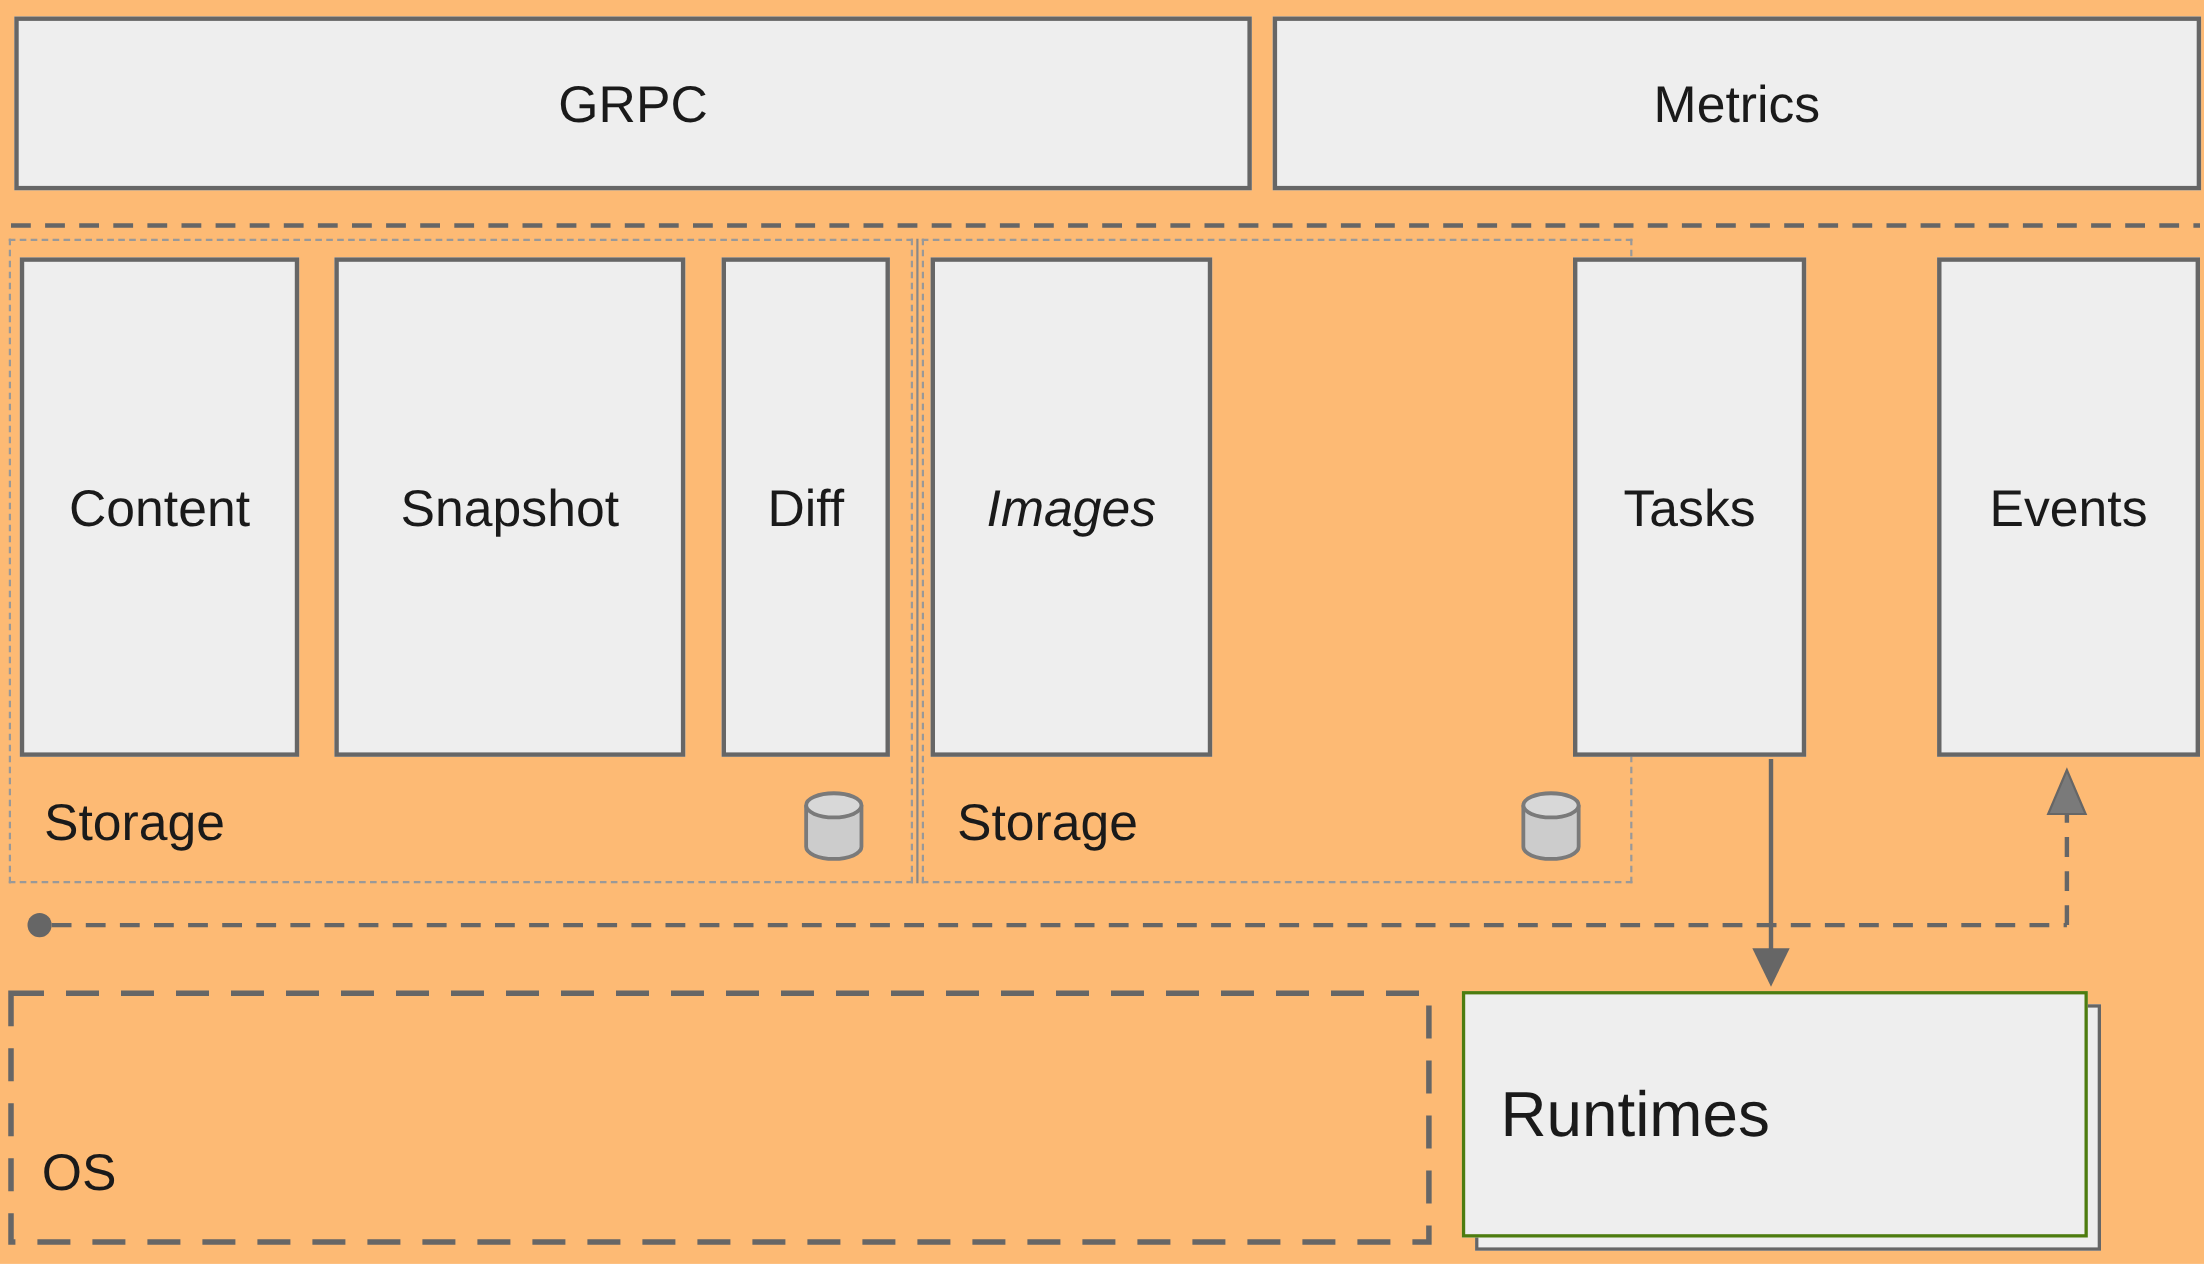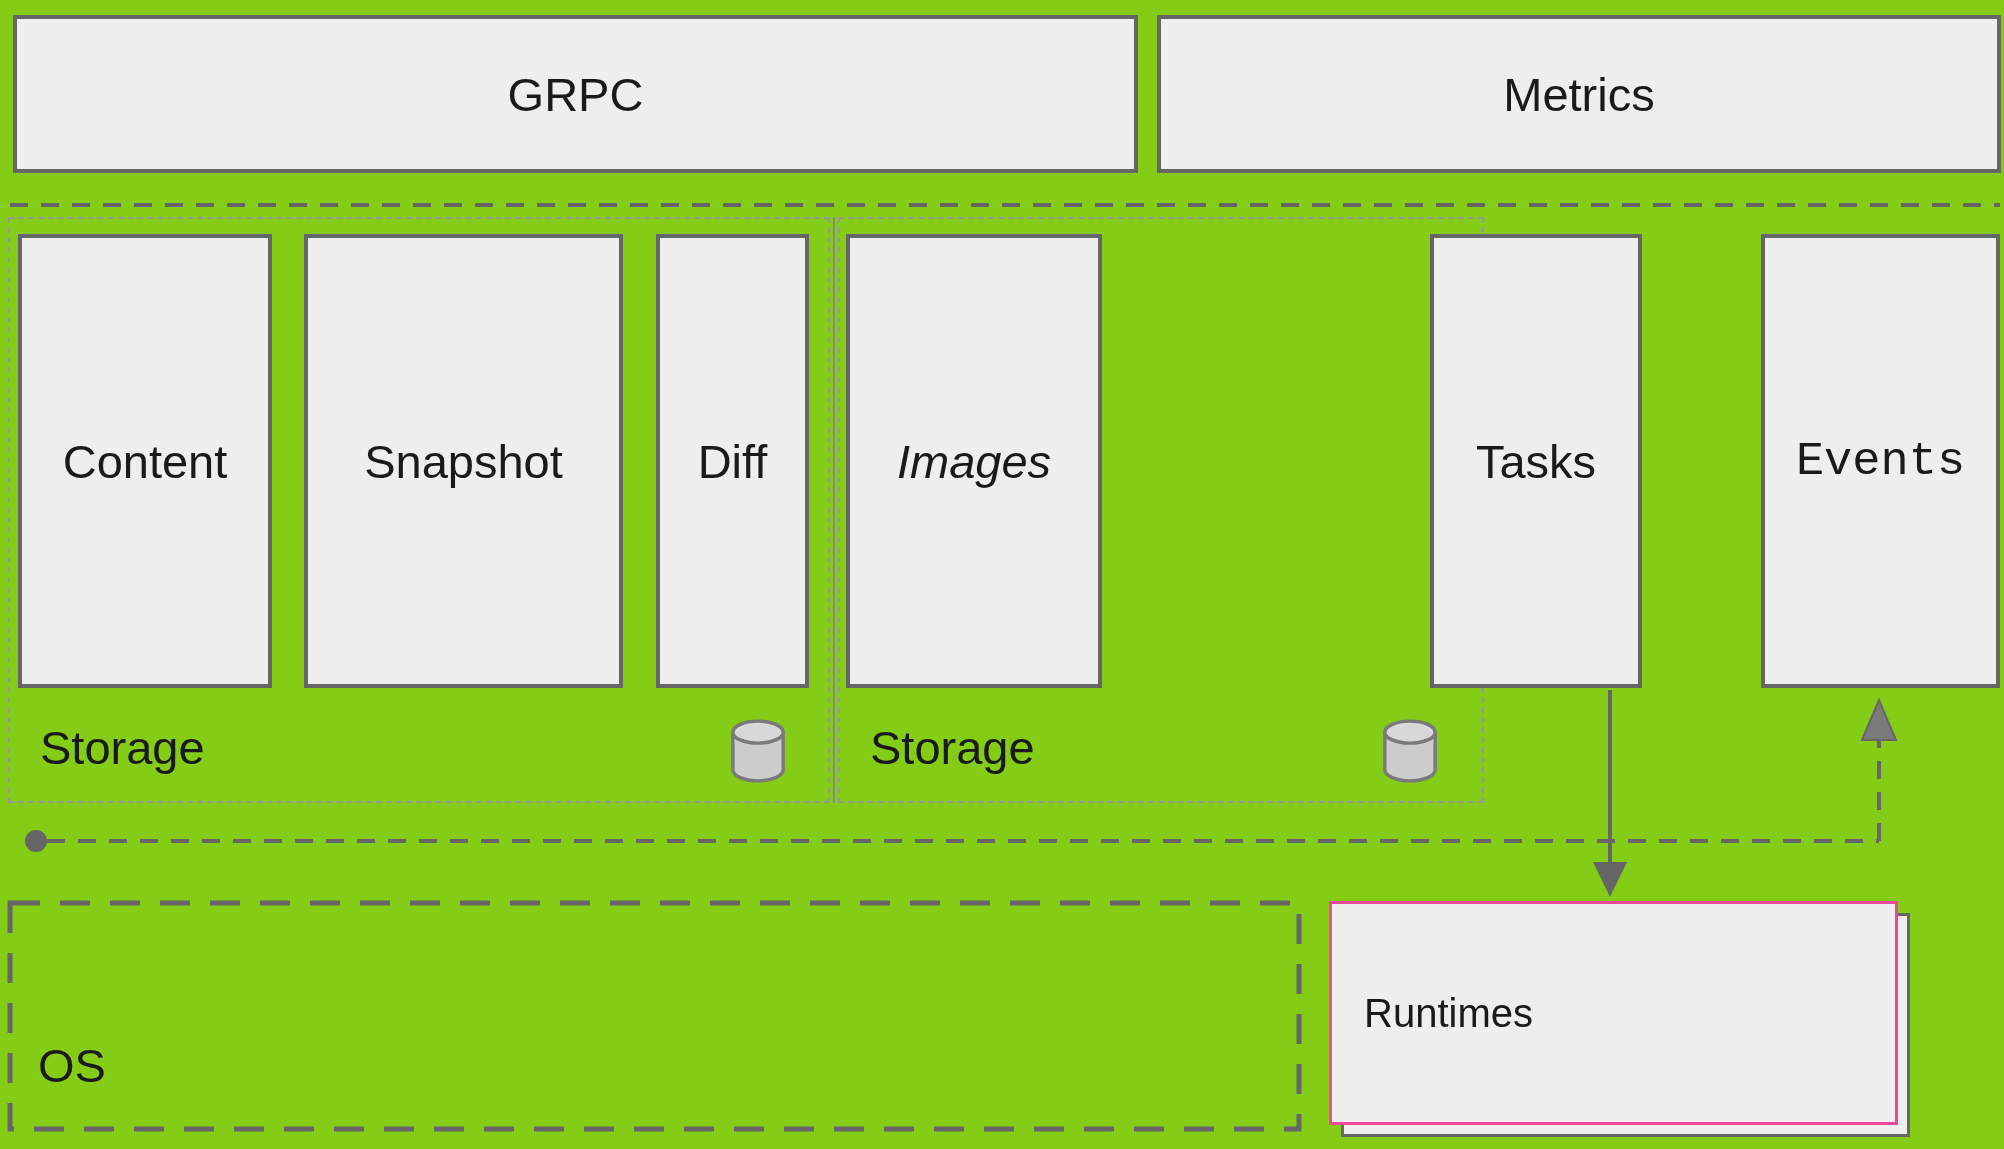--- a/index.html
+++ b/index.html
@@ -3,21 +3,21 @@
 <meta charset="utf-8">
 <style>
   * { margin: 0; padding: 0; box-sizing: border-box; }
   html, body { background: #ffffff; }
   body { font-family: "Liberation Sans", "DejaVu Sans", sans-serif; color: #1a1a1a; }
 
   .canvas {
     position: relative;
     width: 2004px;
     height: 1149px;
-    background: #84cc16;
+    background: #fdba74;
     overflow: hidden;
   }
 
   .node {
     position: absolute;
     background: #eeeeee;
     border: 4px solid #666666;
     display: flex;
     align-items: center;
     justify-content: center;
@@ -56,24 +56,24 @@
 
   .runtimes-shadow {
     position: absolute;
     background: #eeeeee;
     border: 3px solid #666666;
   }
 
   .runtimes-main {
     position: absolute;
     background: #eeeeee;
-    border: 3px solid #ec4899;
+    border: 3px solid #4d7c0f;
     display: flex;
     align-items: center;
-    font-size: 40px;
+    font-size: 58px;
     padding-left: 32px;
     text-align: center;
   }
 
   .overlay-svg {
     position: absolute;
     left: 0;
     top: 0;
     width: 2004px;
     height: 1149px;
@@ -122,21 +122,21 @@
 
   <div class="node" style="left:304px; top:234px; width:319px; height:454px;">Snapshot</div>
 
   <div class="node" style="left:656px; top:234px; width:153px; height:454px;">Diff</div>
 
   <div class="node" style="left:846px; top:234px; width:256px; height:454px;font-style:italic;">Images</div>
 
 
   <div class="node" style="left:1430px; top:234px; width:212px; height:454px;">Tasks</div>
 
-  <div class="node" style="left:1761px; top:234px; width:239px; height:454px;font-family:Liberation Mono, monospace;">Events</div>
+  <div class="node" style="left:1761px; top:234px; width:239px; height:454px;">Events</div>
 
   <div class="db-icon" style="left:726px; top:718px;">
     <svg viewBox="0 0 40 42" width="64" height="66" xmlns="http://www.w3.org/2000/svg">
       <path d="M4 9 L4 33 A16 7 0 0 0 36 33 L36 9" fill="#cccccc" stroke="#7a7a7a" stroke-width="2.2"></path>
       <ellipse cx="20" cy="9" rx="16" ry="7" fill="#d8d8d8" stroke="#7a7a7a" stroke-width="2.2"></ellipse>
     </svg>
   </div>
 
   <div class="db-icon" style="left:1378px; top:718px;">
     <svg viewBox="0 0 40 42" width="64" height="66" xmlns="http://www.w3.org/2000/svg">

